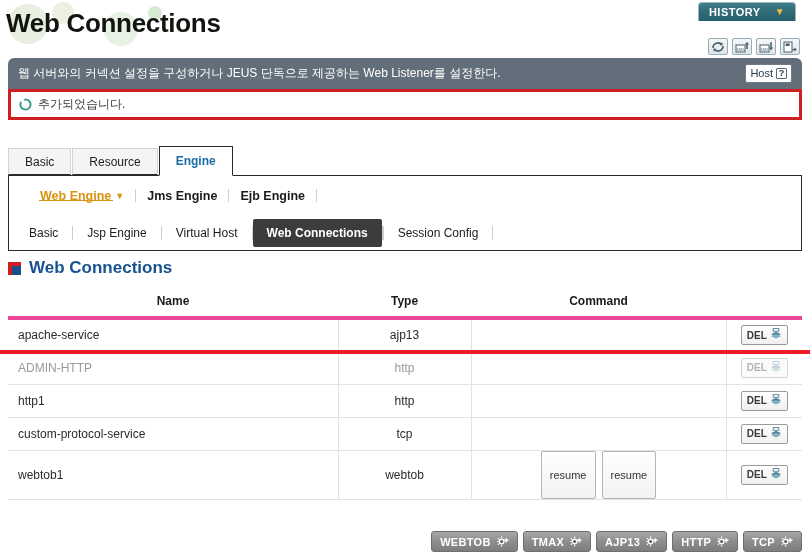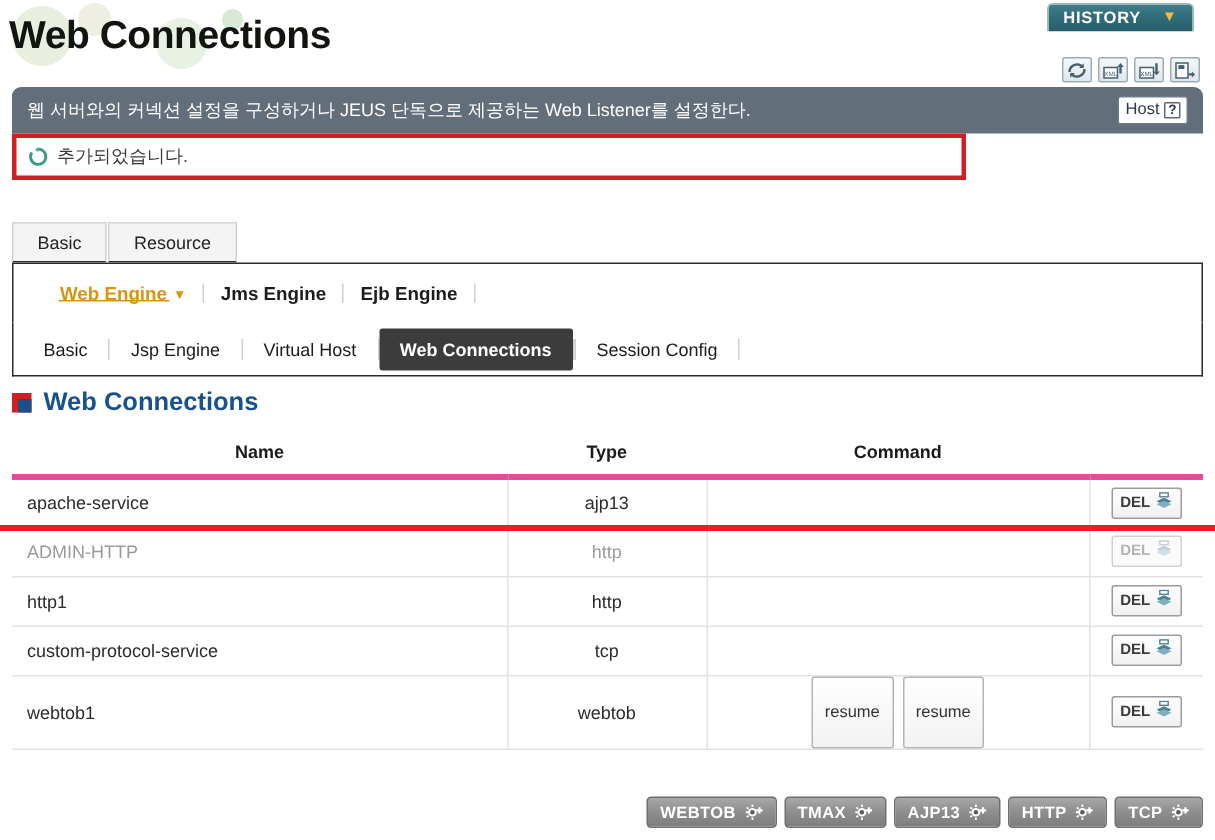--- a/index.html
+++ b/index.html
@@ -104,21 +104,21 @@
     border: 1px solid #5c6b78;
     border-radius: 1px;
     font-size: 9px; font-weight: bold;
     color: #2c3a47;
   }
 
   
   .msg-wrap {
     position: absolute;
     left: 8px; top: 89px;
-    width: 636px; height: 31px;
+    width: 794px; height: 31px;
     background: #cf1f24;
     padding: 3px;
   }
   .msg-box {
     width: 100%; height: 100%;
     background: #ffffff;
     display: flex;
     align-items: center;
     padding-left: 8px;
     gap: 6px;
@@ -410,20 +410,23 @@
       <span class="msg-text">추가되었습니다.</span>
     </div>
   </div>
 
   <div class="tabs1">
     <div class="tab1">
       <span>Basic</span>
     </div>
     <div class="tab1">
       <span>Resource</span>
+    </div>
+    <div class="tab1 active">
+      <span>Engine</span>
     </div>
   </div>
 
   <div class="subnav">
     <div class="subnav-item active">
       <span>Web Engine</span>
       <span class="caret">▼</span>
       <span class="uline"></span>
     </div>
     <div class="subnav-sep"></div>

